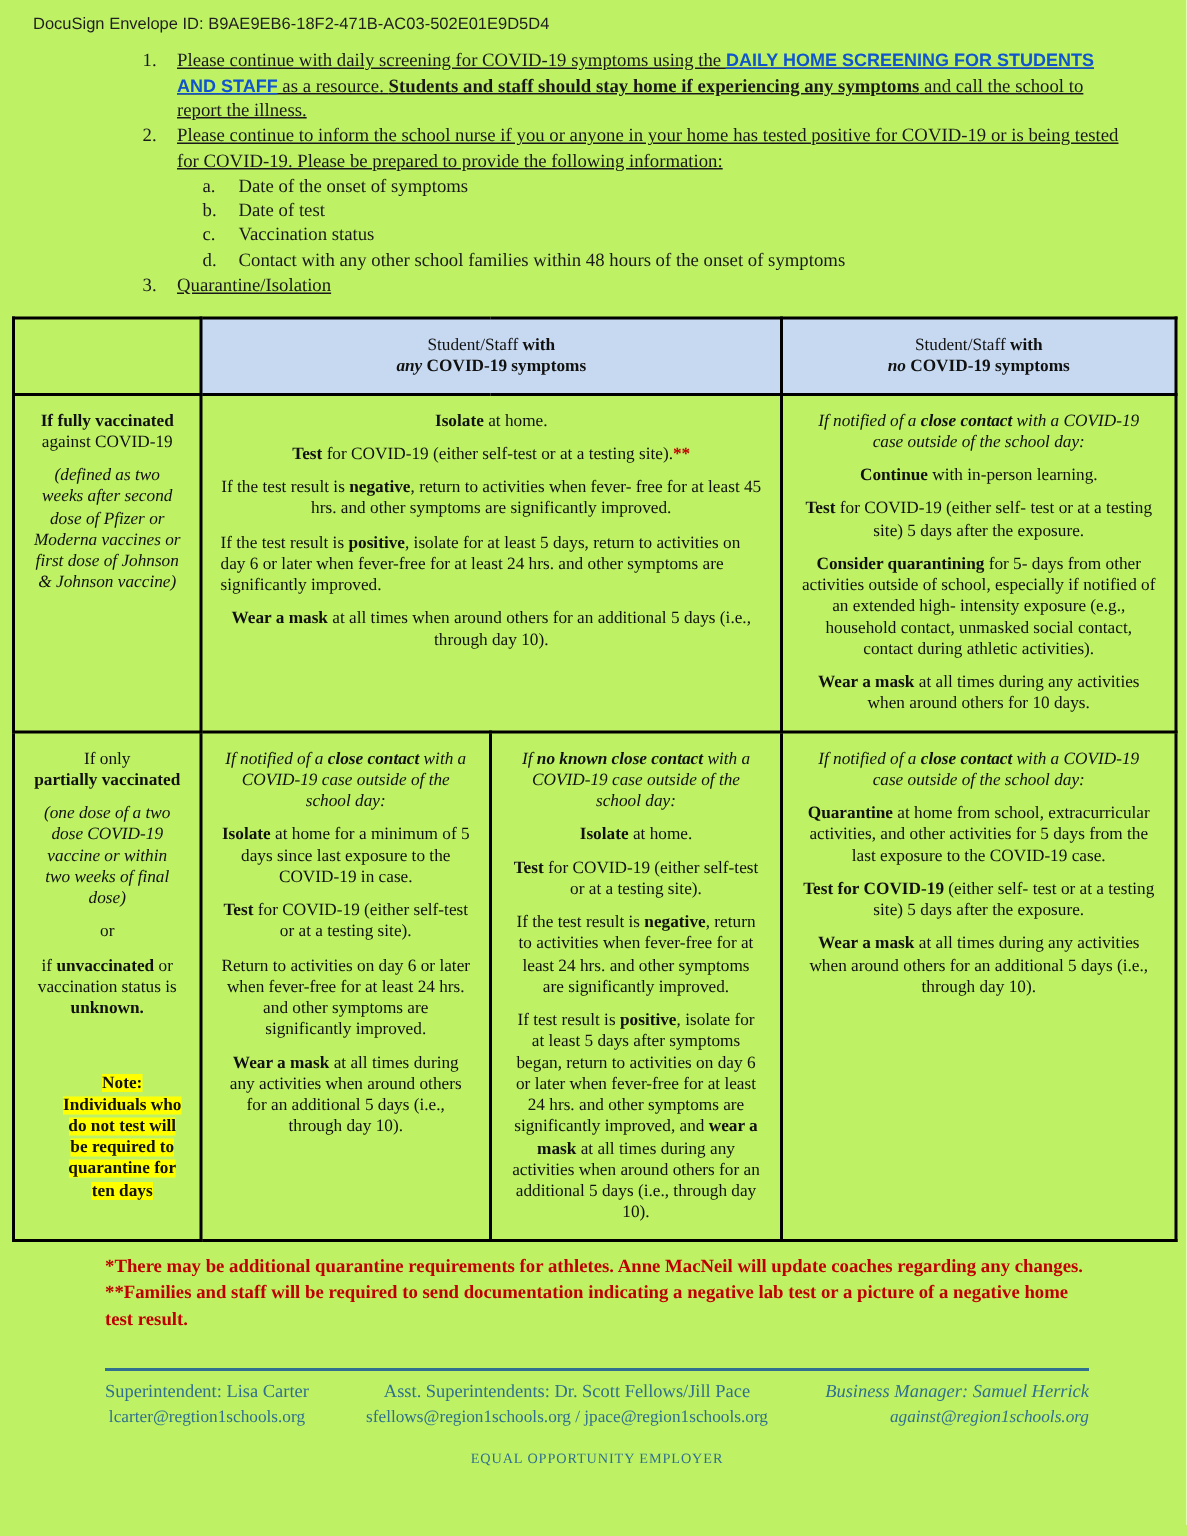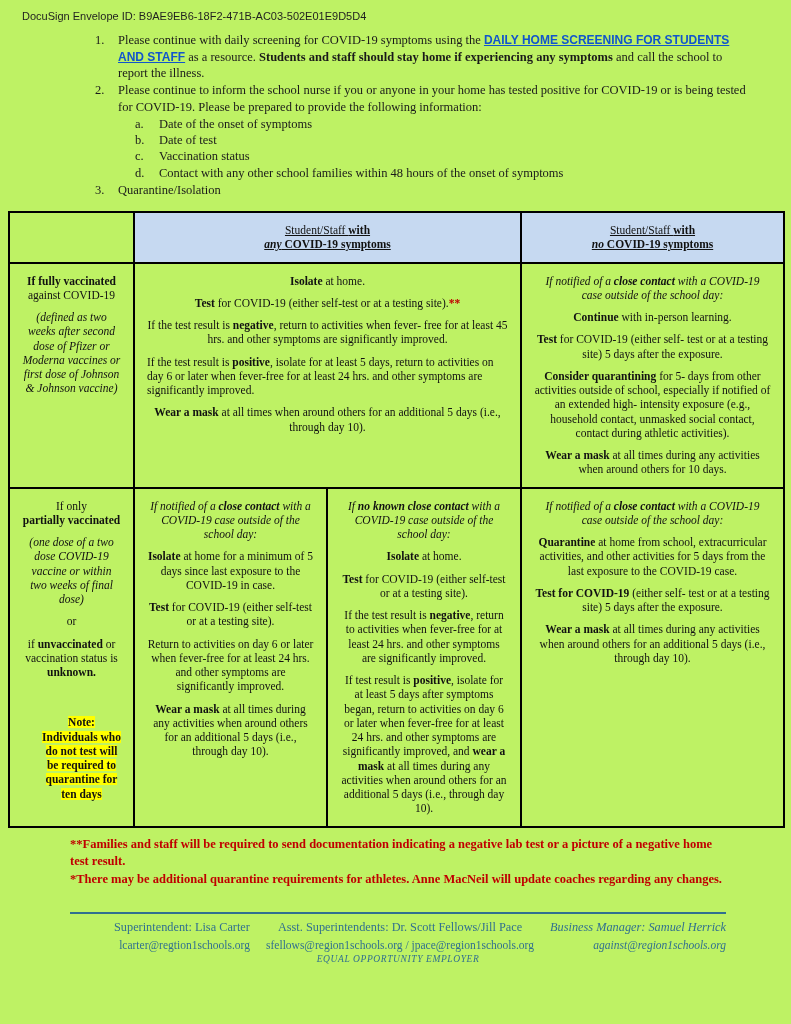--- a/index.html
+++ b/index.html
@@ -15,21 +15,21 @@
   }
   .title {
     margin-top:7px; text-align:center;
     font-size:15.5px; font-weight:bold; color:#000;
   }
   .title .ast { color:#ff0000; }
 
   .intro { margin:10px 0 0 95px; width:655px; font-size:12.5px; line-height:1.3; }
   .li { display:flex; margin-bottom:1px; }
   .li .num { width:23px; flex:0 0 23px; }
-  .li .li-body { flex:1; }
+  .li .li-body { flex:1;text-decoration:underline; }
   .sub-list { margin:1px 0 1px 40px; }
   .sub-li { display:flex; }
   .sub-li .letter { width:24px; flex:0 0 24px; }
 
   .doclink {
     color:#1155cc; font-weight:bold; text-decoration:underline;
     font-family:"Liberation Sans", sans-serif; font-size:12px; cursor:pointer;
   }
 
   .table-wrap { margin:13px 0 0 8px; }
@@ -40,45 +40,45 @@
     padding:10px 12px; font-size:11.5px; line-height:1.24;
     text-align:center; color:#111;
   }
   td.narrow { padding:10px 6px; }
   tr.row-header { height:45px; }
   tr.row-fully { height:222px; }
   tr.row-partial { height:268px; }
   td.corner { border:none; background:transparent; }
   td.hdr {
     background:#c6d9f1; vertical-align:middle;
-    font-size:12px; line-height:1.4; padding:4px 8px;text-decoration:underline;
+    font-size:12px; line-height:1.4; padding:4px 8px;
   }
   .para { margin-bottom:8px; }
   .para:last-child { margin-bottom:0; }
   .para.note-gap { margin-top:36px;margin-left:20px; }
   .b { font-weight:bold; }
   .i { font-style:italic; }
   .red { color:#c00000; font-weight:bold; }
   .hl { background:#ffff00; }
 
   .footnotes {
     margin:8px 0 0 70px; width:660px;
     color:#c00000; font-weight:bold; font-size:12.5px; line-height:1.4;
   }
   .footer { margin:24px 65px 0 70px; }
   .footer-divider { border:none; border-top:2px solid #31708f; margin:0 0 4px 0; }
   .contacts { display:flex; justify-content:space-between; color:#31708f; }
   .contact { font-size:12.3px; line-height:1.5; }
   .contact .email { font-size:11.5px; }
-  .contact.left { text-align:right;margin-left:44px; }
+  .contact.left { text-align:center; }
   .contact.mid { text-align:center; }
   .contact.right { text-align:right;font-style:italic; }
   .eoe {
-    text-align:center; color:#31708f;
-    font-size:9.5px; letter-spacing:0.6px;font-style:italic;
+    margin-top:14px; text-align:center; color:#31708f;
+    font-size:9.5px; letter-spacing:0.6px;
   }
 </style>
 </head>
 <body>
 
 <div class="page">
 
   <div class="docusign">DocuSign Envelope ID: B9AE9EB6-18F2-471B-AC03-502E01E9D5D4</div>
 
 
@@ -176,22 +176,22 @@
               <div class="para"><span class="b">Quarantine</span><span> at home from school, extracurricular activities, and other activities for 5 days from the last exposure to the COVID-19 case.</span></div>
               <div class="para"><span class="b">Test for COVID-19</span><span> (either self- test or at a testing site) 5 days after the exposure.</span></div>
               <div class="para"><span class="b">Wear a mask</span><span> at all times during any activities when around others for an additional 5 days (i.e., through day 10).</span></div>
             </td>
       </tr>
     </tbody>
       </table>
   </div>
 
   <div class="footnotes">
+    <div>*There may be additional quarantine requirements for athletes. Anne MacNeil will update coaches regarding any changes.</div>
     <div>**Families and staff will be required to send documentation indicating a negative lab test or a picture of a negative home test result.</div>
-    <div>*There may be additional quarantine requirements for athletes. Anne MacNeil will update coaches regarding any changes.</div>
   </div>
 
   <div class="footer">
     <hr class="footer-divider">
     <div class="contacts">
       <div class="contact left">
         <div class="role">Superintendent: Lisa Carter</div>
         <div class="email">lcarter@regtion1schools.org</div>
       </div>
       <div class="contact mid">

